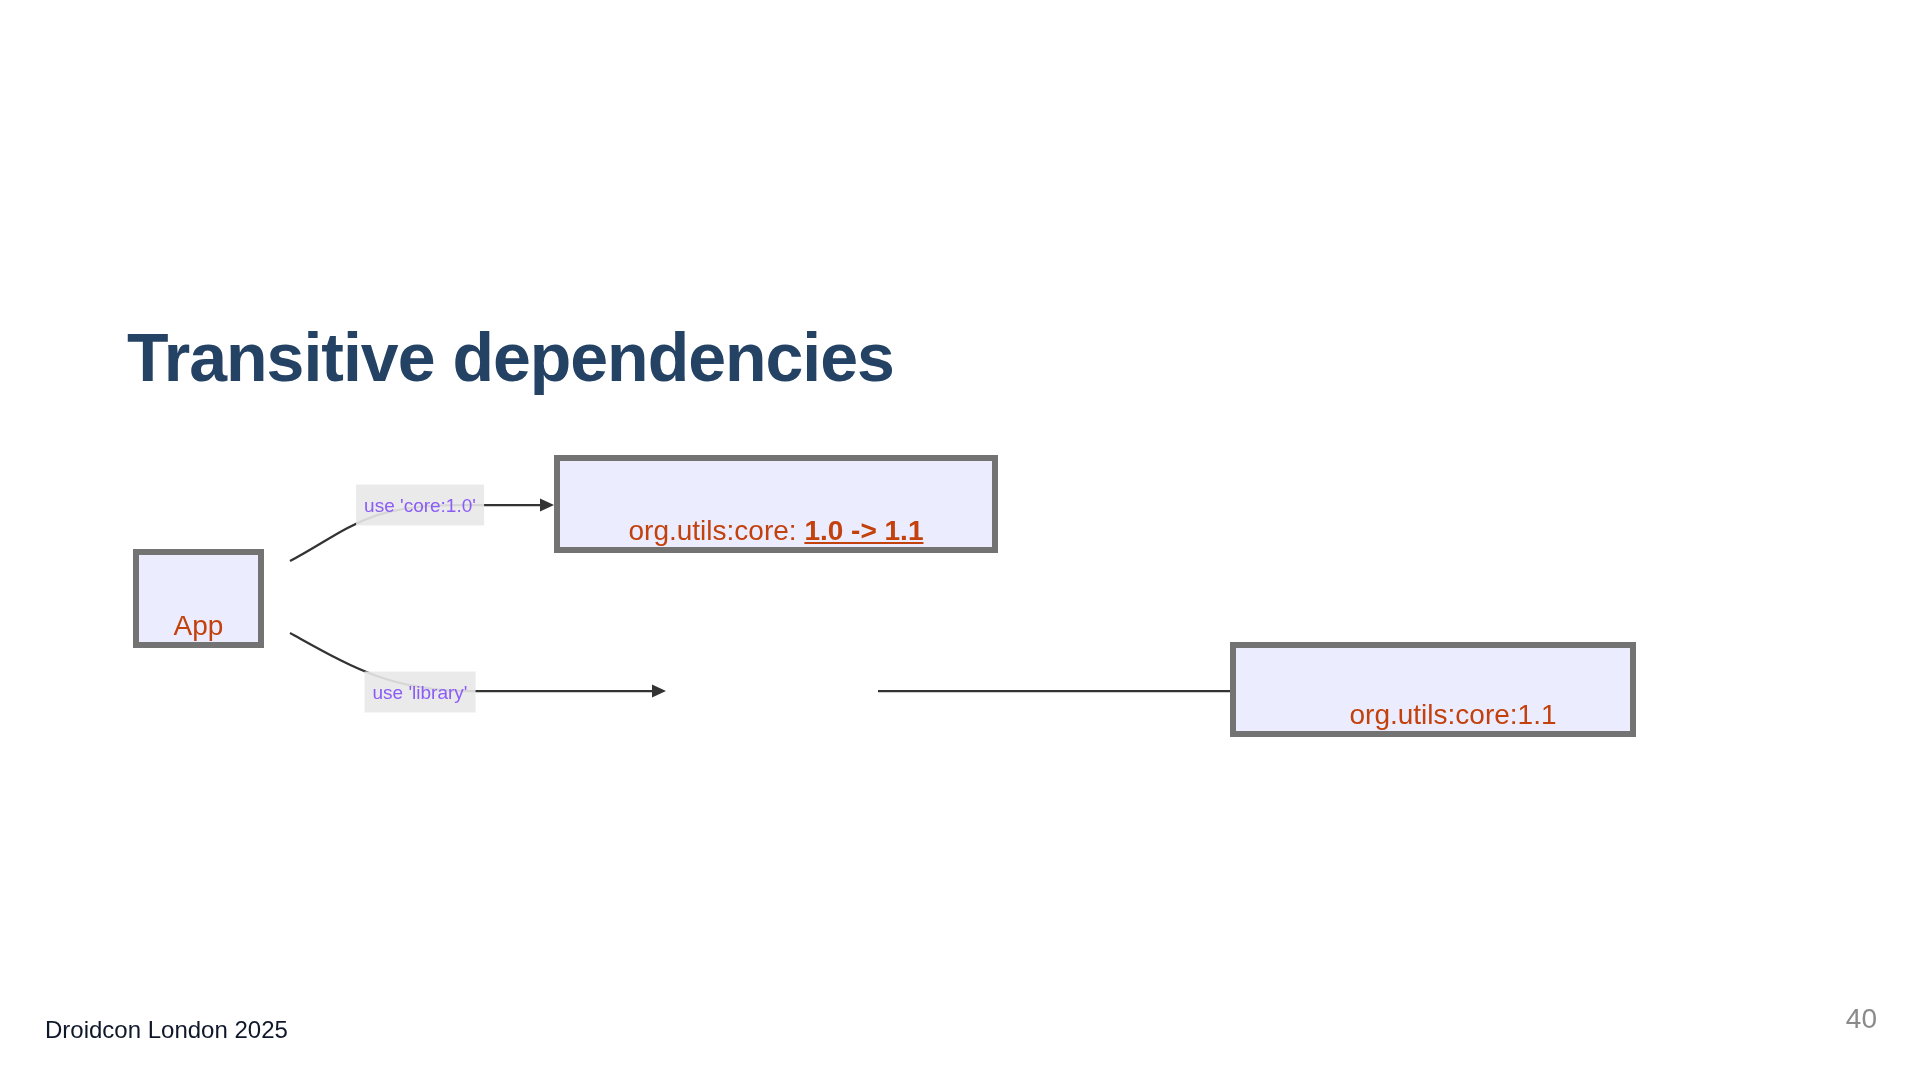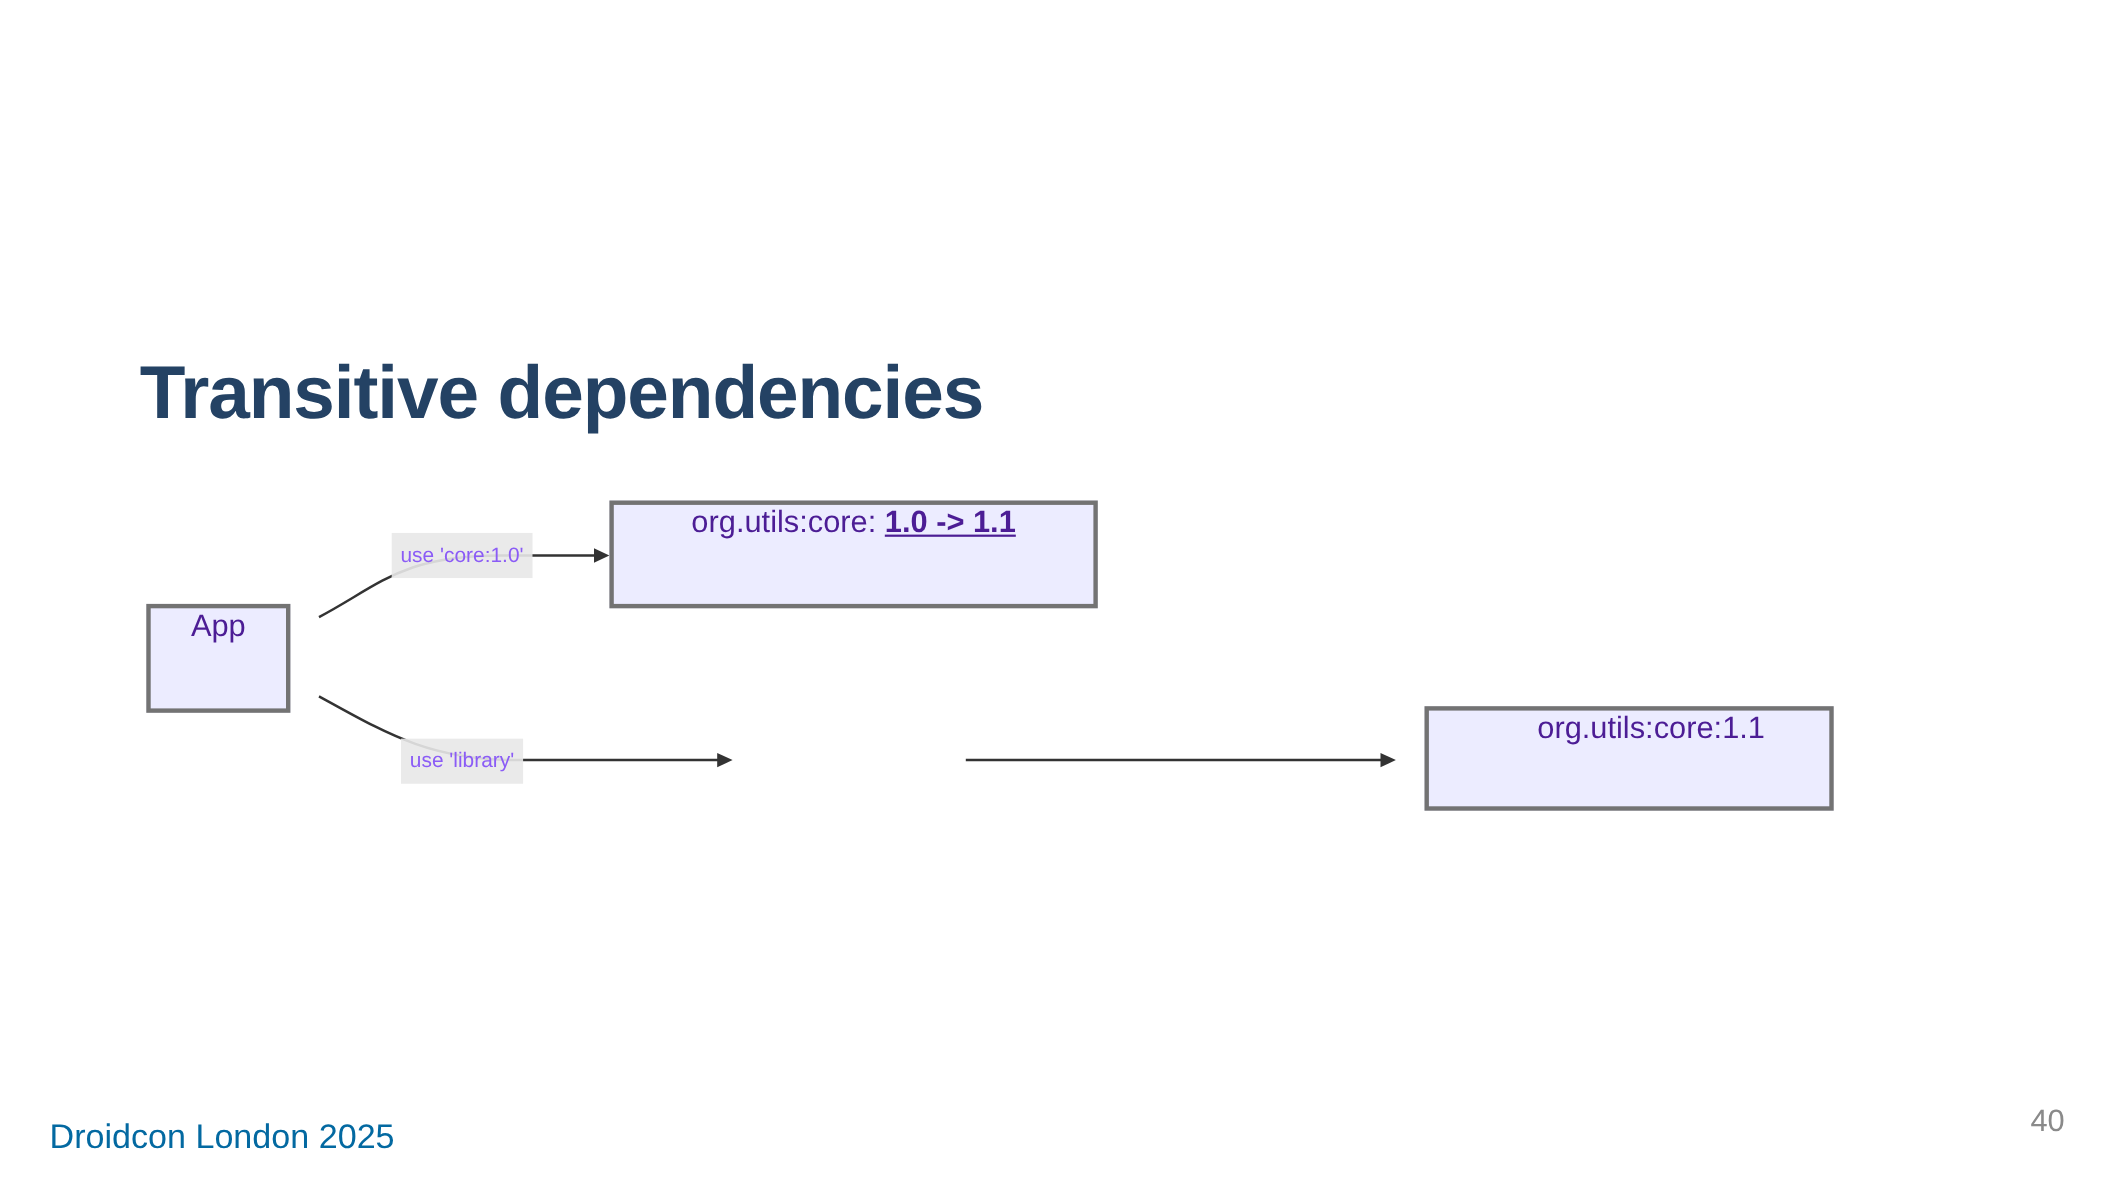--- a/index.html
+++ b/index.html
@@ -49,36 +49,36 @@
   .arrow-head {
     fill: #333333;
     stroke: none;
   }
 
   
   .node {
     position: absolute;
     box-sizing: border-box;
     background: #ECECFF;
-    border: 4px solid #737373;
+    border: 6px solid #737373;
     display: flex;
-    align-items: flex-start;
+    align-items: flex-end;
     justify-content: center;
     font-size: 28px;
-    color: #4c1d95;
+    color: #c2410c;
     white-space: pre;
   }
   .node .bold {
     font-weight: 700;
     text-decoration: underline;
   }
   .node-app      { left: 133px;  top: 549px; width: 131px; height: 99px; }
   .node-core-upd { left: 554px;  top: 455px; width: 444px; height: 98px; }
   .node-library  { left: 666px;  top: 643px; width: 212px; height: 97px; }
-  .node-core11   { left: 1295px; top: 642px; width: 372px; height: 95px; padding-left: 40px; }
+  .node-core11   { left: 1230px; top: 642px; width: 406px; height: 95px; padding-left: 40px; }
 
   
   .edge-label {
     position: absolute;
     transform: translate(-50%, -50%);
     background: rgba(232, 232, 232, 0.9);
     color: #8b5cf6;
     font-size: 19px;
     line-height: 1;
     padding: 11px 8px;
@@ -86,22 +86,22 @@
   }
   .edge-label-1 { left: 420px;  top: 505px; }
   .edge-label-2 { left: 420px;  top: 692px; }
   .edge-label-3 { left: 1104px; top: 691px; }
 
   
   .footer-text {
     position: absolute;
     left: 45px;
     top: 1016px;
-    font-size: 31px;
-    color: #0369a1;
+    font-size: 24px;
+    color: #0f172a;
     white-space: nowrap;
   }
   .page-number {
     position: absolute;
     right: 43px;
     top: 1003px;
     font-size: 28px;
     color: #8a8a8a;
   }
 </style>

